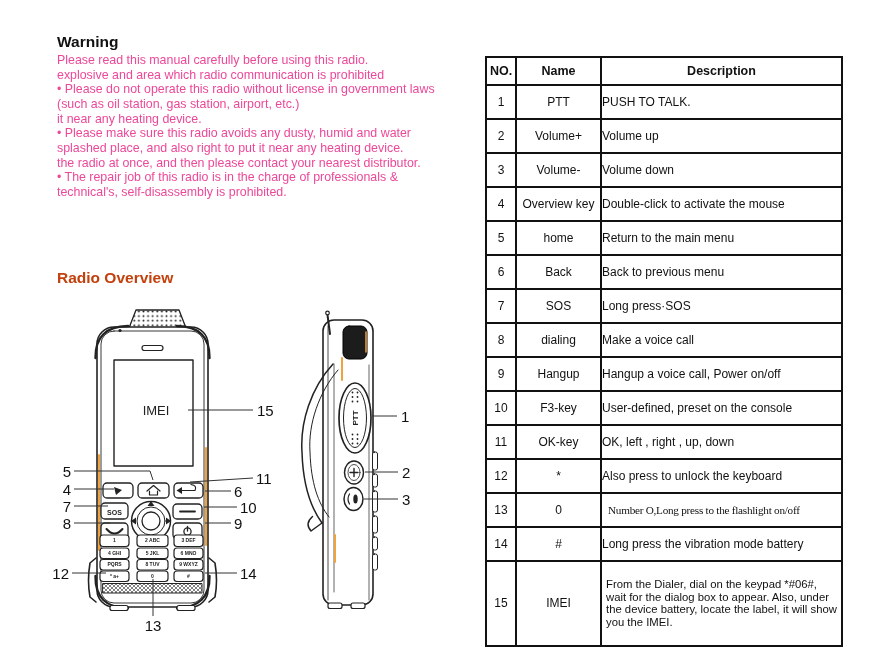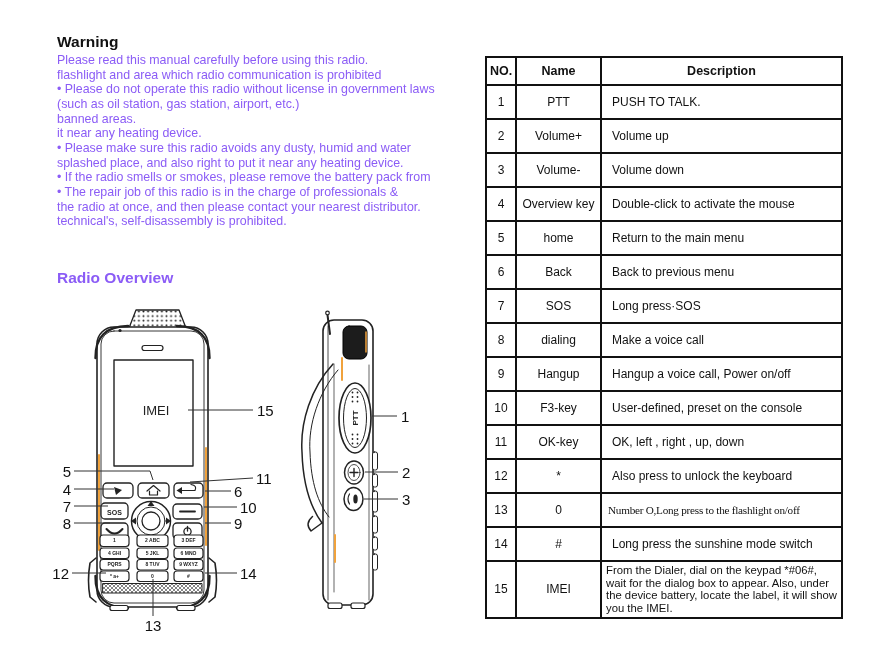--- a/index.html
+++ b/index.html
@@ -3,62 +3,60 @@
 <meta charset="utf-8">
 <style>
   html,body { margin:0; padding:0; background:#fff; }
   #page {
     position:relative; width:888px; height:648px; background:#fff;
     font-family:"Liberation Sans", sans-serif; color:#1a1a1a; overflow:hidden;
   }
   
   .warning-section { position:absolute; left:57px; top:33px; width:418px; }
   .section-heading { font-size:15.5px; font-weight:bold; color:#111; margin:0 0 2px 0; }
-  .warning-lines div { font-size:12.4px; line-height:14.65px; color:#8b5cf6; }
+  .warning-lines div { font-size:12.4px; line-height:14.65px; color:#ec4899; }
   
-  .overview-heading { position:absolute; left:57px; top:269px; font-size:15.5px; font-weight:bold; color:#8b5cf6; }
+  .overview-heading { position:absolute; left:57px; top:269px; font-size:15.5px; font-weight:bold; color:#c2410c; }
   
   .diagram { position:absolute; left:40px; top:300px; width:440px; height:348px; }
   .diagram text { font-family:"Liberation Sans", sans-serif; }
   .callout-num { font-size:15px; fill:#111; }
   .keylabel { font-size:5px; font-weight:bold; fill:#222; }
   
   .spec-table {
     position:absolute; left:485px; top:56px; width:356px;
     border-collapse:collapse; table-layout:fixed; font-size:12px; color:#111;
   }
   .spec-table th, .spec-table td { border:2px solid #111; overflow:hidden; }
   .spec-table th { font-weight:bold; text-align:center; height:26px; font-size:12.5px; padding:0 2px; }
   .spec-table td.no   { text-align:center; }
   .spec-table td.name { text-align:center; padding:0 2px; }
-  .spec-table td.desc { text-align:left; padding:2px 4px 2px 10px; }
+  .spec-table td.desc { text-align:left; padding:2px 4px 2px 0; }
   .spec-table tbody tr { height:34px; }
   .spec-table tbody tr:nth-child(13) td.desc { font-size:11.2px; letter-spacing:-0.25px; white-space:nowrap; padding-left:6px;font-family:Liberation Serif, serif; }
   .spec-table tbody tr:nth-child(15) { height:48px; }
-  .spec-table tbody tr:nth-child(15) td.desc { font-size:11.3px; line-height:1.12; padding:2px 4px; }
+  .spec-table tbody tr:nth-child(15) td.desc { font-size:11.3px; line-height:1.12; padding:16px 4px; }
 </style>
 </head>
 <body>
 
 <div id="page">
 
   <div class="warning-section">
     <div class="section-heading">Warning</div>
     <div class="warning-lines">
         <div>Please read this manual carefully before using this radio.</div>
-        <div>flashlight and area which radio communication is prohibited</div>
+        <div>explosive and area which radio communication is prohibited</div>
         <div>• Please do not operate this radio without license in government laws</div>
         <div>(such as oil station, gas station, airport, etc.)</div>
-        <div>banned areas.</div>
         <div>it near any heating device.</div>
         <div>• Please make sure this radio avoids any dusty, humid and water</div>
         <div>splashed place, and also right to put it near any heating device.</div>
-        <div>• If the radio smells or smokes, please remove the battery pack from</div>
+        <div>the radio at once, and then please contact your nearest distributor.</div>
         <div>• The repair job of this radio is in the charge of professionals &amp;</div>
-        <div>the radio at once, and then please contact your nearest distributor.</div>
         <div>technical's, self-disassembly is prohibited.</div>
       </div>
   </div>
 
   <div class="overview-heading">Radio Overview</div>
 
   <svg class="diagram" viewBox="0 0 440 348" xmlns="http://www.w3.org/2000/svg">
     <defs>
       <pattern id="dots" width="4.6" height="4.6" patternUnits="userSpaceOnUse">
         <rect width="4.6" height="4.6" fill="#fff"></rect>
@@ -309,21 +307,21 @@
           <td class="desc">Also press to unlock the keyboard</td>
         </tr>
         <tr>
           <td class="no">13</td>
           <td class="name">0</td>
           <td class="desc">Number O,Long press to the flashlight on/off</td>
         </tr>
         <tr>
           <td class="no">14</td>
           <td class="name">#</td>
-          <td class="desc">Long press the sunshine mode switch</td>
+          <td class="desc">Long press the vibration mode battery</td>
         </tr>
         <tr>
           <td class="no">15</td>
           <td class="name">IMEI</td>
           <td class="desc">From the Dialer, dial on the keypad *#06#, wait for the dialog box to appear. Also, under the device battery, locate the label, it will show you the IMEI.</td>
         </tr>
       </tbody>
   </table>
 
 </div>

